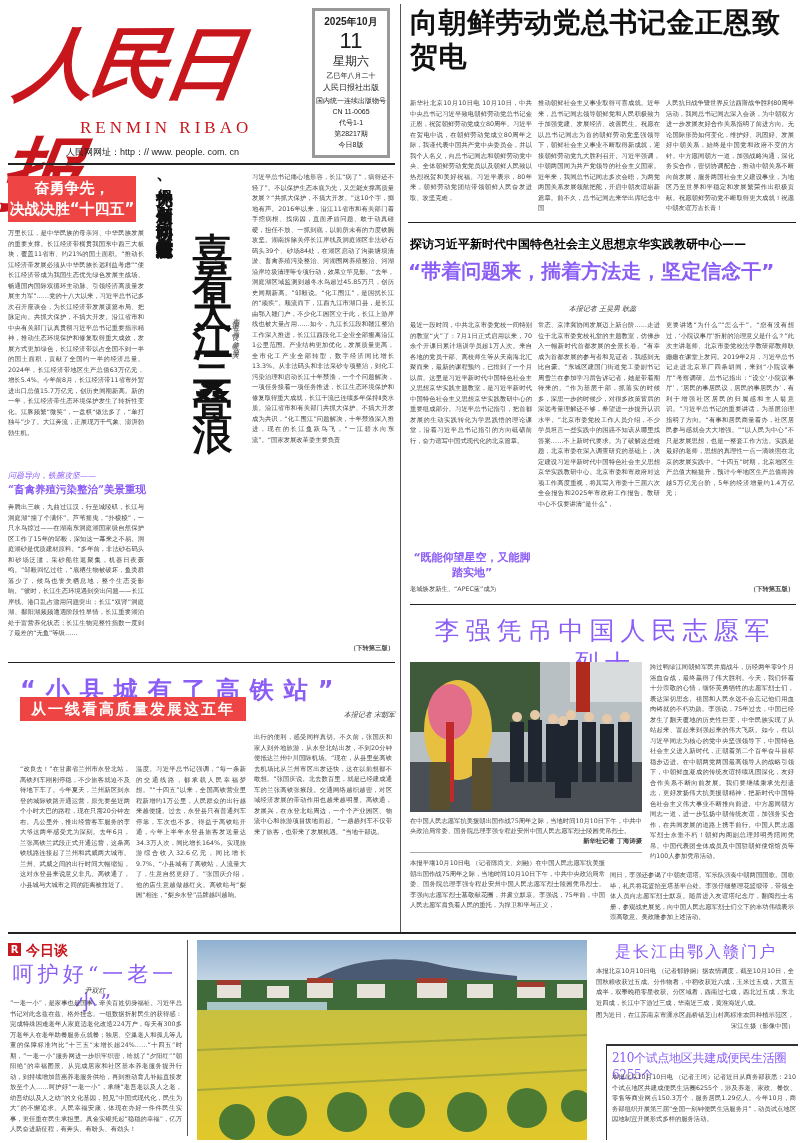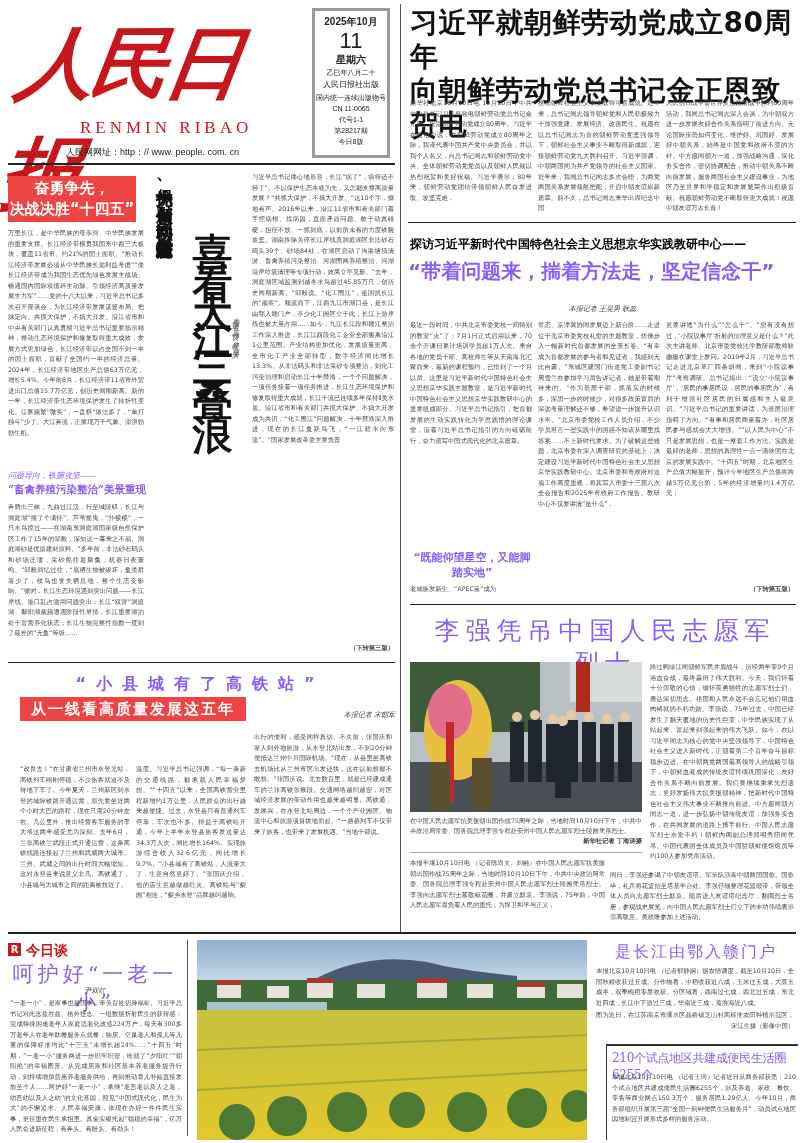--- a/index.html
+++ b/index.html
@@ -4,21 +4,21 @@
 <style>
   * { box-sizing: border-box; margin: 0; padding: 0; }
   body { width: 800px; height: 1143px; background: #fff; font-family: "DejaVu Serif", serif; color: #222; position: relative; overflow: hidden; }
   .abs { position: absolute; }
   .masthead-logo { left: 18px; top: 8px; width: 290px; height: 110px; color: #c8161d; font-family: "DejaVu Serif", serif; font-weight: bold; font-size: 78px; font-style: italic; letter-spacing: -4px; line-height: 110px; transform: skewX(-8deg); }
   .masthead-en { left: 80px; top: 118px; color: #c8161d; font-family: "Liberation Serif", serif; font-size: 17px; letter-spacing: 4px; }
   .masthead-url { left: 66px; top: 146px; font-family: "Liberation Sans", sans-serif; font-size: 9px; color: #222; text-align: center; }
   .datebox { left: 312px; top: 8px; width: 78px; height: 150px; border: 3px solid #999; text-align: center; font-family: "Liberation Sans", sans-serif; padding-top: 4px; }
   .datebox .ym { font-size: 10px; font-weight: bold; }
   .datebox .day { font-size: 22px; line-height: 24px; }
-  .datebox .wk { font-size: 10px; font-weight: bold; }
+  .datebox .wk { font-size: 12px; font-weight: normal; }
   .datebox .small { font-size: 7px; line-height: 11px; }
   .datebox .pub { font-size: 8px; line-height: 14px; font-family: "DejaVu Serif", serif; }
   .rule-thick { background: #222; height: 2px; }
   .vrule { background: #555; width: 1px; }
   .headline-main { left: 410px; top: 6px; width: 385px; font-family: "DejaVu Sans", sans-serif; font-weight: bold; font-size: 28px; line-height: 34px; letter-spacing: 0.5px; color: #111; }
   .bodytext { font-size: 6.3px; line-height: 10.5px; color: #444; text-align: justify; overflow: hidden; font-family: "DejaVu Sans", sans-serif; }
   .redbox { background: #ef4444; color: #fff; font-family: "DejaVu Sans", sans-serif; font-weight: bold; text-align: center; }
   .vert { writing-mode: vertical-rl; font-family: "DejaVu Serif", serif; font-weight: bold; color: #111; }
   .photo { overflow: hidden; }
   .subhead { font-family: "DejaVu Serif", serif; font-weight: bold; color: #8b5cf6; }
@@ -43,21 +43,20 @@
   <div class="small">CN 11-0065</div>
   <div class="small">代号1-1</div>
   <div class="small">第28217期</div>
   <div class="small">今日8版</div>
 </div>
 
 <div class="abs rule-thick" style="left:8px; top:163px; width:387px;"></div>
 <div class="abs vrule" style="left:400px; top:4px; height:930px;"></div>
 
 <div class="abs headline-main">
-  <div>习近平就朝鲜劳动党成立80周年</div>
   <div>向朝鲜劳动党总书记金正恩致贺电</div>
 </div>
 <div class="abs bodytext" style="left:410px; top:98px; width:122px; height:120px;">新华社北京10月10日电 10月10日，中共中央总书记习近平致电朝鲜劳动党总书记金正恩，祝贺朝鲜劳动党成立80周年。习近平在贺电中说，在朝鲜劳动党成立80周年之际，我谨代表中国共产党中央委员会，并以我个人名义，向总书记同志和朝鲜劳动党中央、全体朝鲜劳动党党员以及朝鲜人民致以热烈祝贺和美好祝福。习近平表示，80年来，朝鲜劳动党团结带领朝鲜人民奋发进取、攻坚克难，</div>
 <div class="abs bodytext" style="left:538px; top:98px; width:122px; height:120px;">推动朝鲜社会主义事业取得可喜成就。近年来，总书记同志领导朝鲜党和人民积极致力于加强党建、发展经济、改善民生。祝愿在以总书记同志为首的朝鲜劳动党坚强领导下，朝鲜社会主义事业不断取得新成就，迎接朝鲜劳动党九大胜利召开。习近平强调，中朝两国同为共产党领导的社会主义国家。近年来，我同总书记同志多次会晤，为两党两国关系发展领航把舵，开启中朝友谊崭新篇章。前不久，总书记同志来华出席纪念中国</div>
 <div class="abs bodytext" style="left:666px; top:98px; width:128px; height:120px;">人民抗日战争暨世界反法西斯战争胜利80周年活动，我同总书记同志深入会谈，为中朝双方进一步发展友好合作关系指明了前进方向。无论国际形势如何变化，维护好、巩固好、发展好中朝关系，始终是中国党和政府不变的方针。中方愿同朝方一道，加强战略沟通，深化务实合作，密切协调配合，推动中朝关系不断向前发展，服务两国社会主义建设事业，为地区乃至世界和平稳定和发展繁荣作出积极贡献。祝愿朝鲜劳动党不断取得更大成就！祝愿中朝友谊万古长青！</div>
 <div class="abs rule-thick" style="left:408px; top:222px; width:388px; height:1px;"></div>
 
 <div class="abs redbox" style="left:8px; top:176px; width:128px; height:46px; font-size:15px; line-height:21px; padding-top:2px;">
   <div>奋勇争先，</div>
   <div>决战决胜“十四五”</div>
@@ -125,21 +124,21 @@
 </div>
 <div class="abs caption" style="left:410px; top:816px; width:232px;">在中国人民志愿军抗美援朝出国作战75周年之际，当地时间10月10日下午，中共中央政治局常委、国务院总理李强专程赴安州中国人民志愿军烈士陵园凭吊烈士。</div>
 <div class="abs caption" style="left:560px; top:836px; width:82px; text-align:right; font-weight:bold;">新华社记者 丁海涛摄</div>
 <div class="abs bodytext" style="left:650px; top:662px; width:144px; height:206px;">跨过鸭绿江同朝鲜军民并肩战斗，历经两年零9个月浴血奋战，最终赢得了伟大胜利。今天，我们怀着十分崇敬的心情，缅怀英勇牺牲的志愿军烈士们，表达深切思念。祖国和人民永远不会忘记他们用血肉铸就的不朽功勋。李强说，75年过去，中国已经发生了翻天覆地的历史性巨变，中华民族实现了从站起来、富起来到强起来的伟大飞跃。如今，在以习近平同志为核心的党中央坚强领导下，中国特色社会主义进入新时代，正朝着第二个百年奋斗目标稳步迈进。在中朝两党两国最高领导人的战略引领下，中朝鲜血凝成的传统友谊持续巩固深化，友好合作关系不断向前发展。我们要继续秉承先烈遗志，更好发扬伟大抗美援朝精神，把新时代中国特色社会主义伟大事业不断推向前进。中方愿同朝方同志一道，进一步弘扬中朝传统友谊，加强务实合作，在共同发展的道路上携手前行。中国人民志愿军烈士永垂不朽！朝鲜内阁副总理郑明秀陪同凭吊。中国代表团全体成员及中国驻朝鲜使馆馆员等约100人参加凭吊活动。</div>
 <div class="abs rule-thick" style="left:410px; top:852px; width:232px; height:1px; background:#aaa;"></div>
 <div class="abs bodytext" style="left:410px; top:858px; width:195px; height:68px;">本报平壤10月10日电 （记者陈尚文、刘融）在中国人民志愿军抗美援朝出国作战75周年之际，当地时间10月10日下午，中共中央政治局常委、国务院总理李强专程赴安州中国人民志愿军烈士陵园凭吊烈士。李强向志愿军烈士墓敬献花圈，并肃立默哀。李强说，75年前，中国人民志愿军肩负着人民的重托，为捍卫和平与正义，</div>
 <div class="abs bodytext" style="left:610px; top:870px; width:184px; height:56px;">同日，李强还参谒了中朝友谊塔。军乐队演奏中朝两国国歌。国歌毕，礼兵将花篮抬至塔基平台处。李强仔细整理花篮缎带，带领全体人员向志愿军烈士默哀。随后进入友谊塔纪念厅，翻阅烈士名册，参观战史展览，向中国人民志愿军烈士们立下的丰功伟绩表示崇高敬意。吴政隆参加上述活动。</div>
 
 <div class="abs rule-thick" style="left:8px; top:932px; width:788px; height:2px;"></div>
 
-<div class="abs subhead" style="left:20px; top:674px; width:360px; font-size:16px; letter-spacing:10px; text-align:center; font-family:'DejaVu Sans', sans-serif;">“小县城有了高铁站”</div>
+<div class="abs subhead" style="left:20px; top:674px; width:360px; font-size:24px; letter-spacing:10px; font-family:'DejaVu Sans', sans-serif;">“小县城有了高铁站”</div>
 <div class="abs byline" style="left:8px; top:710px; width:387px;text-align:right;">本报记者 宋朝军</div>
 <div class="abs redbox" style="left:20px; top:697px; width:226px; height:24px; font-size:15px; line-height:24px; letter-spacing:2px;">从一线看高质量发展这五年</div>
 <div class="abs bodytext" style="left:20px; top:764px; width:110px; height:162px;">“改良去！”在甘肃省兰州市永登北站，高铁列车刚刚停稳，不少旅客就迫不及待地下车了。今年夏天，兰州新区到永登的城际铁路开通运营，原先要坐近两个小时大巴的路程，现在只需20分钟左右。几公里外，推出经营客车服务的李大爷这两年感受尤为深刻。去年6月，兰张高铁兰武段正式开通运营，这条高铁线路连接起了兰州和武威两大城市。兰州、武威之间的出行时间大幅缩短，这对永登县来说意义非凡。高铁通了，小县城与大城市之间的距离被拉近了。</div>
 <div class="abs bodytext" style="left:136px; top:764px; width:110px; height:162px;">温度。习近平总书记强调，“每一条新的交通线路，都承载人民幸福梦想。”“十四五”以来，全国高铁营业里程新增约1万公里，人民群众的出行越来越便捷。过去，永登县只有普通列车停靠，车次也不多。得益于高铁站开通，今年上半年永登县旅客发送量达34.3万人次，同比增长164%。实现旅游综合收入32.6亿元，同比增长9.7%。“小县城有了高铁站，人流量大了，生意自然更好了。”张国庆介绍，他的店生意越做越红火。高铁站与“梨园”相连，“梨乡永登”品牌越叫越响。</div>
 <div class="abs bodytext" style="left:254px; top:732px; width:138px; height:194px;">出行的便利，感受同样真切。不久前，张国庆和家人到外地旅游，从永登北站出发，不到20分钟便抵达兰州中川国际机场。“现在，从县里坐高铁去机场比从兰州市区出发还快，这在以前想都不敢想。”张国庆说。北去数百里，就是已经建成通车的兰张高铁张掖段。交通网络越织越密，对区域经济发展的带动作用也越来越明显。高铁通，发展兴，在永登北站周边，一个个产业园区、物流中心和旅游项目拔地而起。“一趟趟列车不仅带来了旅客，也带来了发展机遇。”当地干部说。</div>
 
 <div class="abs" style="left:8px; top:942px; font-size:14px; font-weight:bold; color:#c8161d; font-family:'DejaVu Sans', sans-serif;">
   <span style="display:inline-block; background:#c8161d; color:#fff; width:13px; height:13px; font-size:10px; line-height:13px; text-align:center; vertical-align:2px;">R</span>
   <span>今日谈</span>
 </div>

